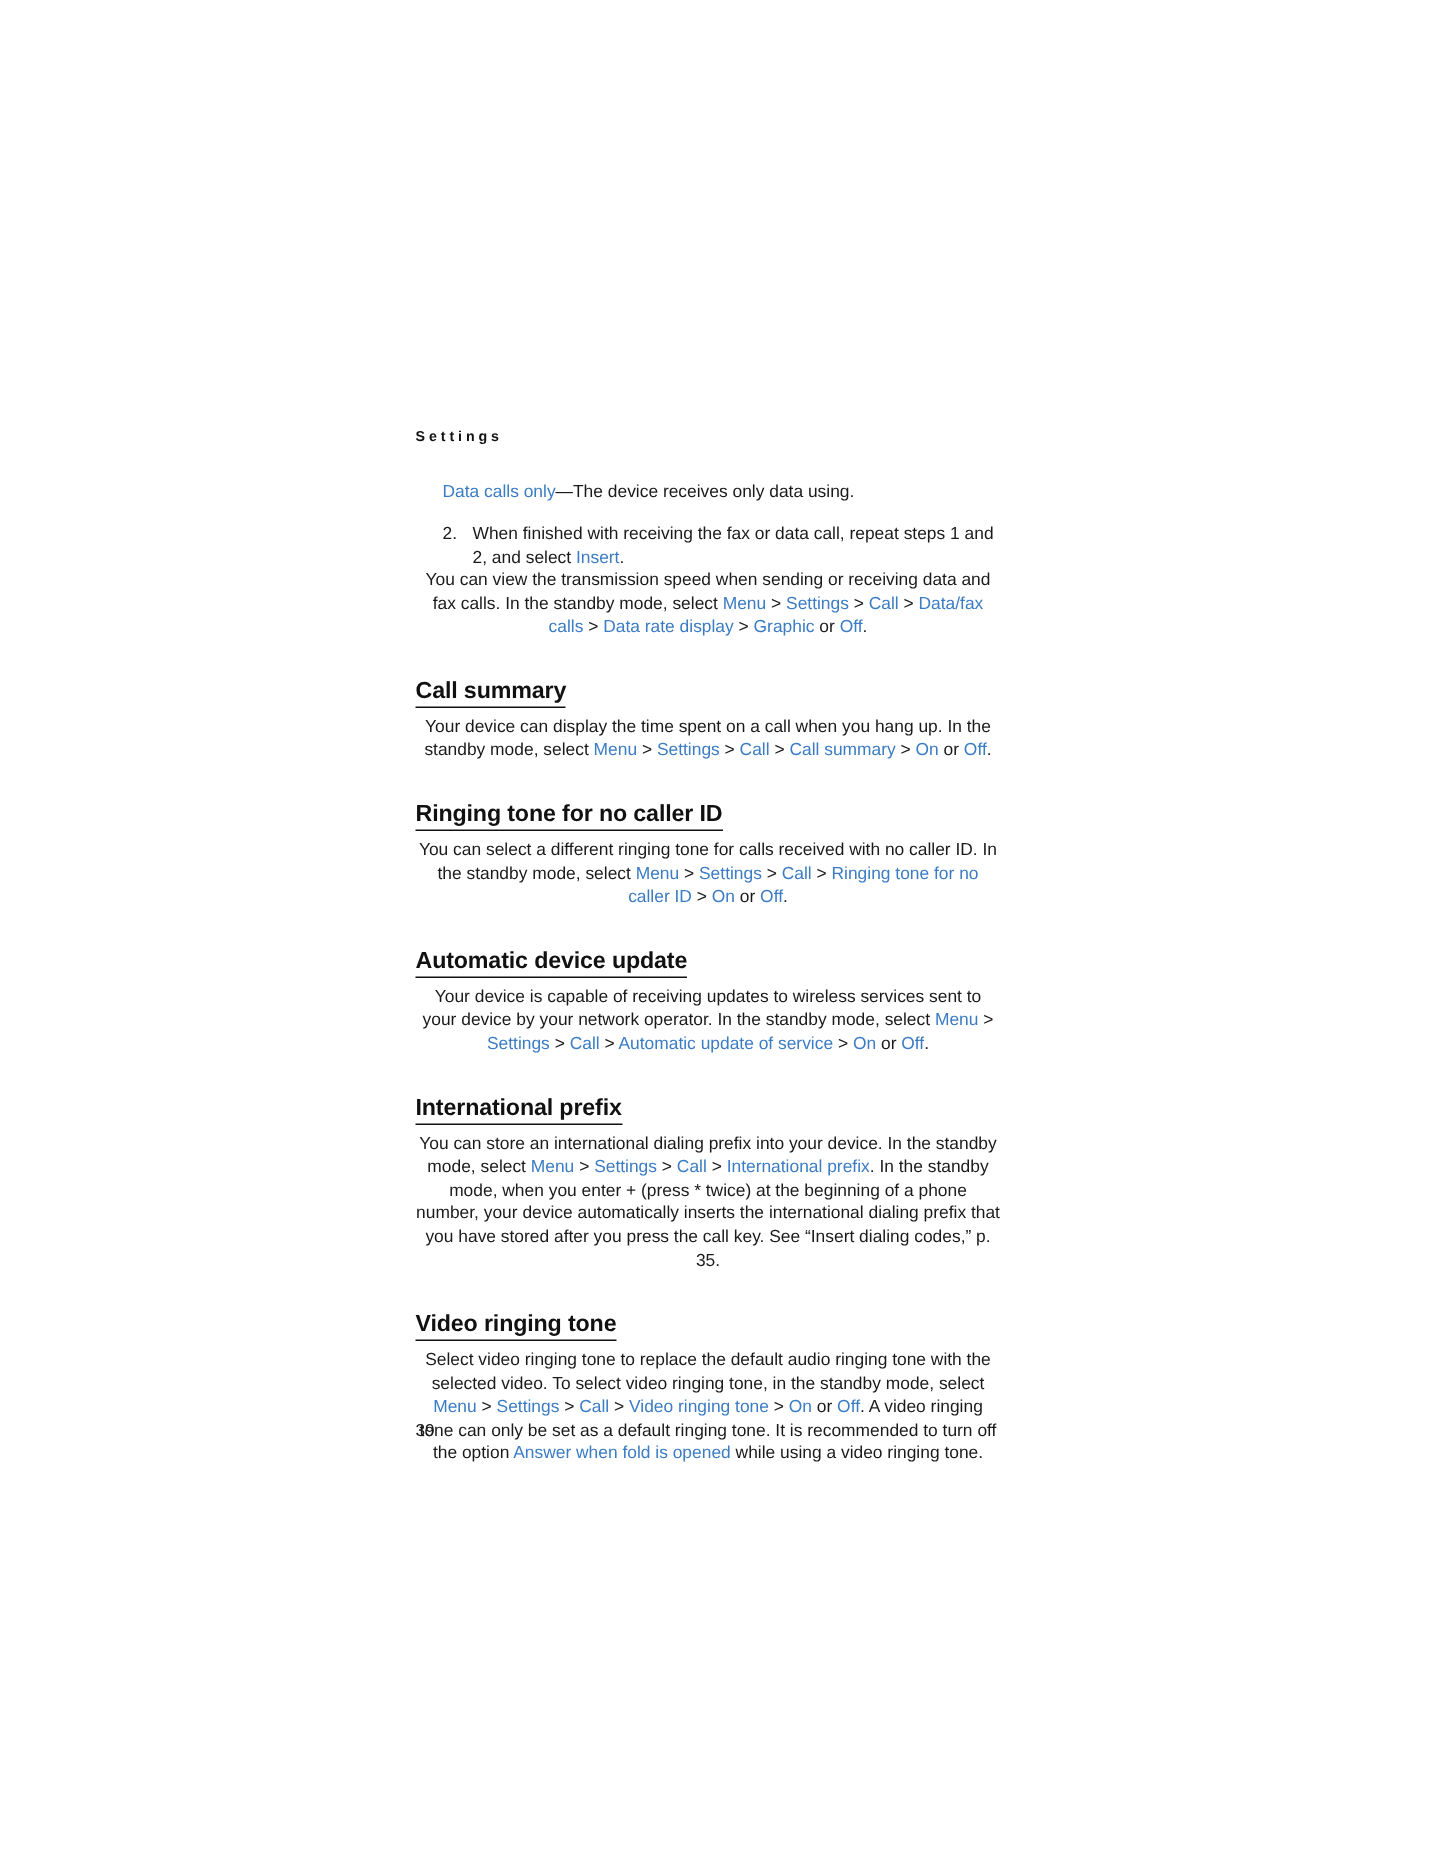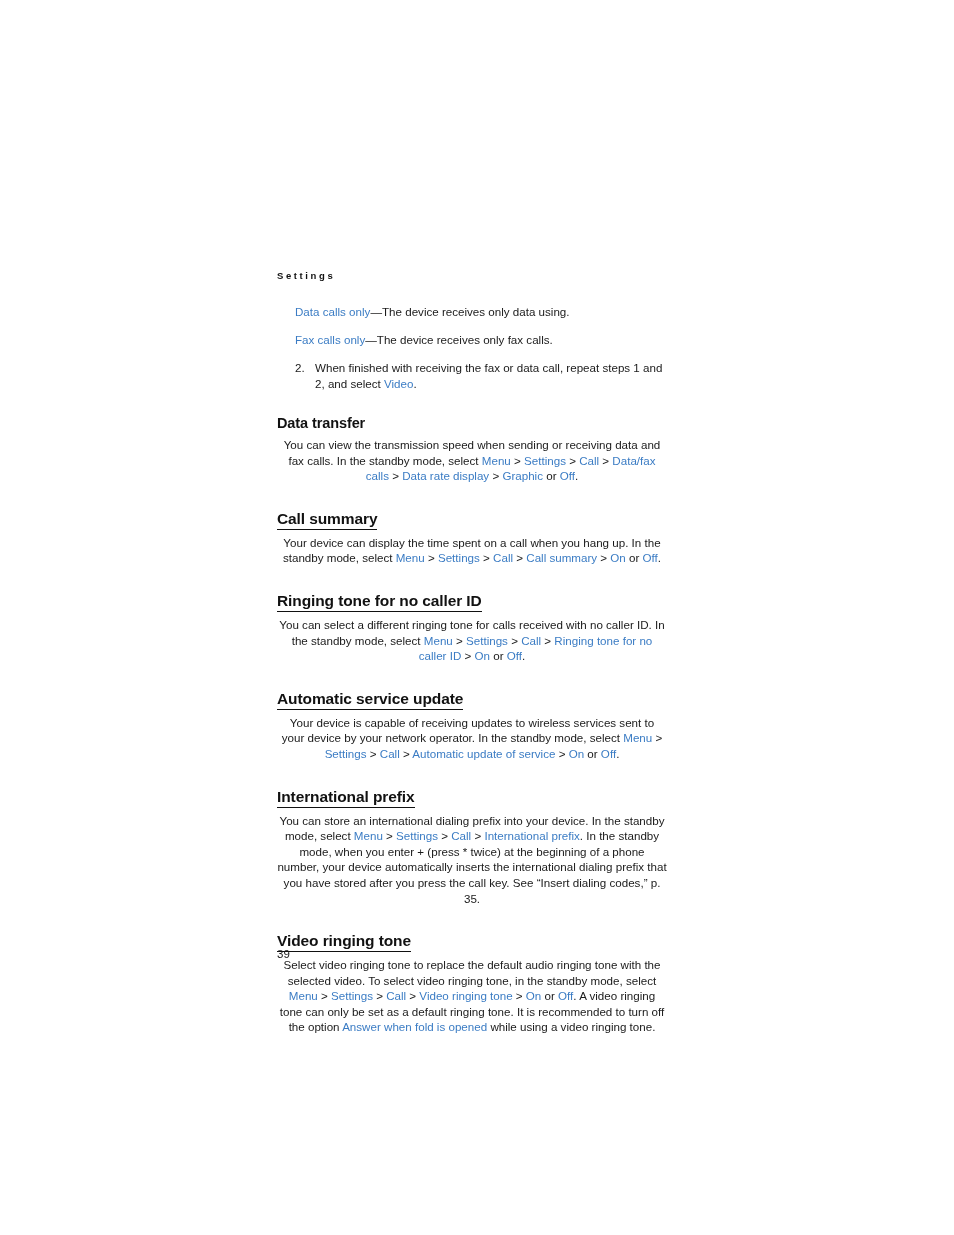--- a/index.html
+++ b/index.html
@@ -12,21 +12,21 @@
     height: 1235px;
     position: relative;
     font-family: "Liberation Sans", sans-serif;
     color: #1a1a1a;
     overflow: hidden;
   }
 
   .page {
     position: absolute;
     left: 277px;
-    top: 270px;
+    top: 286px;
     width: 390px;
   }
 
   
   .running-header {
     font-size: 9.5px;
     font-weight: bold;
     letter-spacing: 2.6px;
     color: #111111;
     margin: 0 0 22px 0;
@@ -105,34 +105,32 @@
 </style>
 </head>
 <body>
 
 <div class="page">
 
   <div class="running-header">Settings</div>
 
   <p class="def-line"><span class="ui">Data calls only</span><span>—</span><span>The device receives only data using.</span></p>
 
-  <p class="def-line"><span class="ui">Fax calls only</span><span>—</span><span>The device receives only fax calls.</span></p>
 
-  <p class="step"><span class="num">2.</span><span>When finished with receiving the fax or data call, repeat steps 1 and 2, and select </span><span class="ui">Video</span><span>.</span></p>
+  <p class="step"><span class="num">2.</span><span>When finished with receiving the fax or data call, repeat steps 1 and 2, and select </span><span class="ui">Insert</span><span>.</span></p>
 
-  <h3 class="sub-head">Data transfer</h3>
   <p class="body"><span>You can view the transmission speed when sending or receiving data and fax calls. In the standby mode, select </span><span class="ui">Menu</span><span class="gt"> &gt; </span><span class="ui">Settings</span><span class="gt"> &gt; </span><span class="ui">Call</span><span class="gt"> &gt; </span><span class="ui">Data/fax calls</span><span class="gt"> &gt; </span><span class="ui">Data rate display</span><span class="gt"> &gt; </span><span class="ui">Graphic</span><span class="gt"> or </span><span class="ui">Off</span><span>.</span></p>
 
   <div class="head-wrap"><h2 class="sec-head">Call summary</h2></div>
   <p class="body"><span>Your device can display the time spent on a call when you hang up. In the standby mode, select </span><span class="ui">Menu</span><span class="gt"> &gt; </span><span class="ui">Settings</span><span class="gt"> &gt; </span><span class="ui">Call</span><span class="gt"> &gt; </span><span class="ui">Call summary</span><span class="gt"> &gt; </span><span class="ui">On</span><span class="gt"> or </span><span class="ui">Off</span><span>.</span></p>
 
   <div class="head-wrap"><h2 class="sec-head">Ringing tone for no caller ID</h2></div>
   <p class="body"><span>You can select a different ringing tone for calls received with no caller ID. In the standby mode, select </span><span class="ui">Menu</span><span class="gt"> &gt; </span><span class="ui">Settings</span><span class="gt"> &gt; </span><span class="ui">Call</span><span class="gt"> &gt; </span><span class="ui">Ringing tone for no caller ID</span><span class="gt"> &gt; </span><span class="ui">On</span><span class="gt"> or </span><span class="ui">Off</span><span>.</span></p>
 
-  <div class="head-wrap"><h2 class="sec-head">Automatic service update</h2></div>
+  <div class="head-wrap"><h2 class="sec-head">Automatic device update</h2></div>
   <p class="body"><span>Your device is capable of receiving updates to wireless services sent to your device by your network operator. In the standby mode, select </span><span class="ui">Menu</span><span class="gt"> &gt; </span><span class="ui">Settings</span><span class="gt"> &gt; </span><span class="ui">Call</span><span class="gt"> &gt; </span><span class="ui">Automatic update of service</span><span class="gt"> &gt; </span><span class="ui">On</span><span class="gt"> or </span><span class="ui">Off</span><span>.</span></p>
 
   <div class="head-wrap"><h2 class="sec-head">International prefix</h2></div>
   <p class="body"><span>You can store an international dialing prefix into your device. In the standby mode, select </span><span class="ui">Menu</span><span class="gt"> &gt; </span><span class="ui">Settings</span><span class="gt"> &gt; </span><span class="ui">Call</span><span class="gt"> &gt; </span><span class="ui">International prefix</span><span>. In the standby mode, when you enter + (press * twice) at the beginning of a phone number, your device automatically inserts the international dialing prefix that you have stored after you press the call key. See “Insert dialing codes,” p. 35.</span></p>
 
   <div class="head-wrap"><h2 class="sec-head">Video ringing tone</h2></div>
   <p class="body"><span>Select video ringing tone to replace the default audio ringing tone with the selected video. To select video ringing tone, in the standby mode, select </span><span class="ui">Menu</span><span class="gt"> &gt; </span><span class="ui">Settings</span><span class="gt"> &gt; </span><span class="ui">Call</span><span class="gt"> &gt; </span><span class="ui">Video ringing tone</span><span class="gt"> &gt; </span><span class="ui">On</span><span class="gt"> or </span><span class="ui">Off</span><span>. A video ringing tone can only be set as a default ringing tone. It is recommended to turn off the option </span><span class="ui">Answer when fold is opened</span><span> while using a video ringing tone.</span></p>
 
 </div>
 

